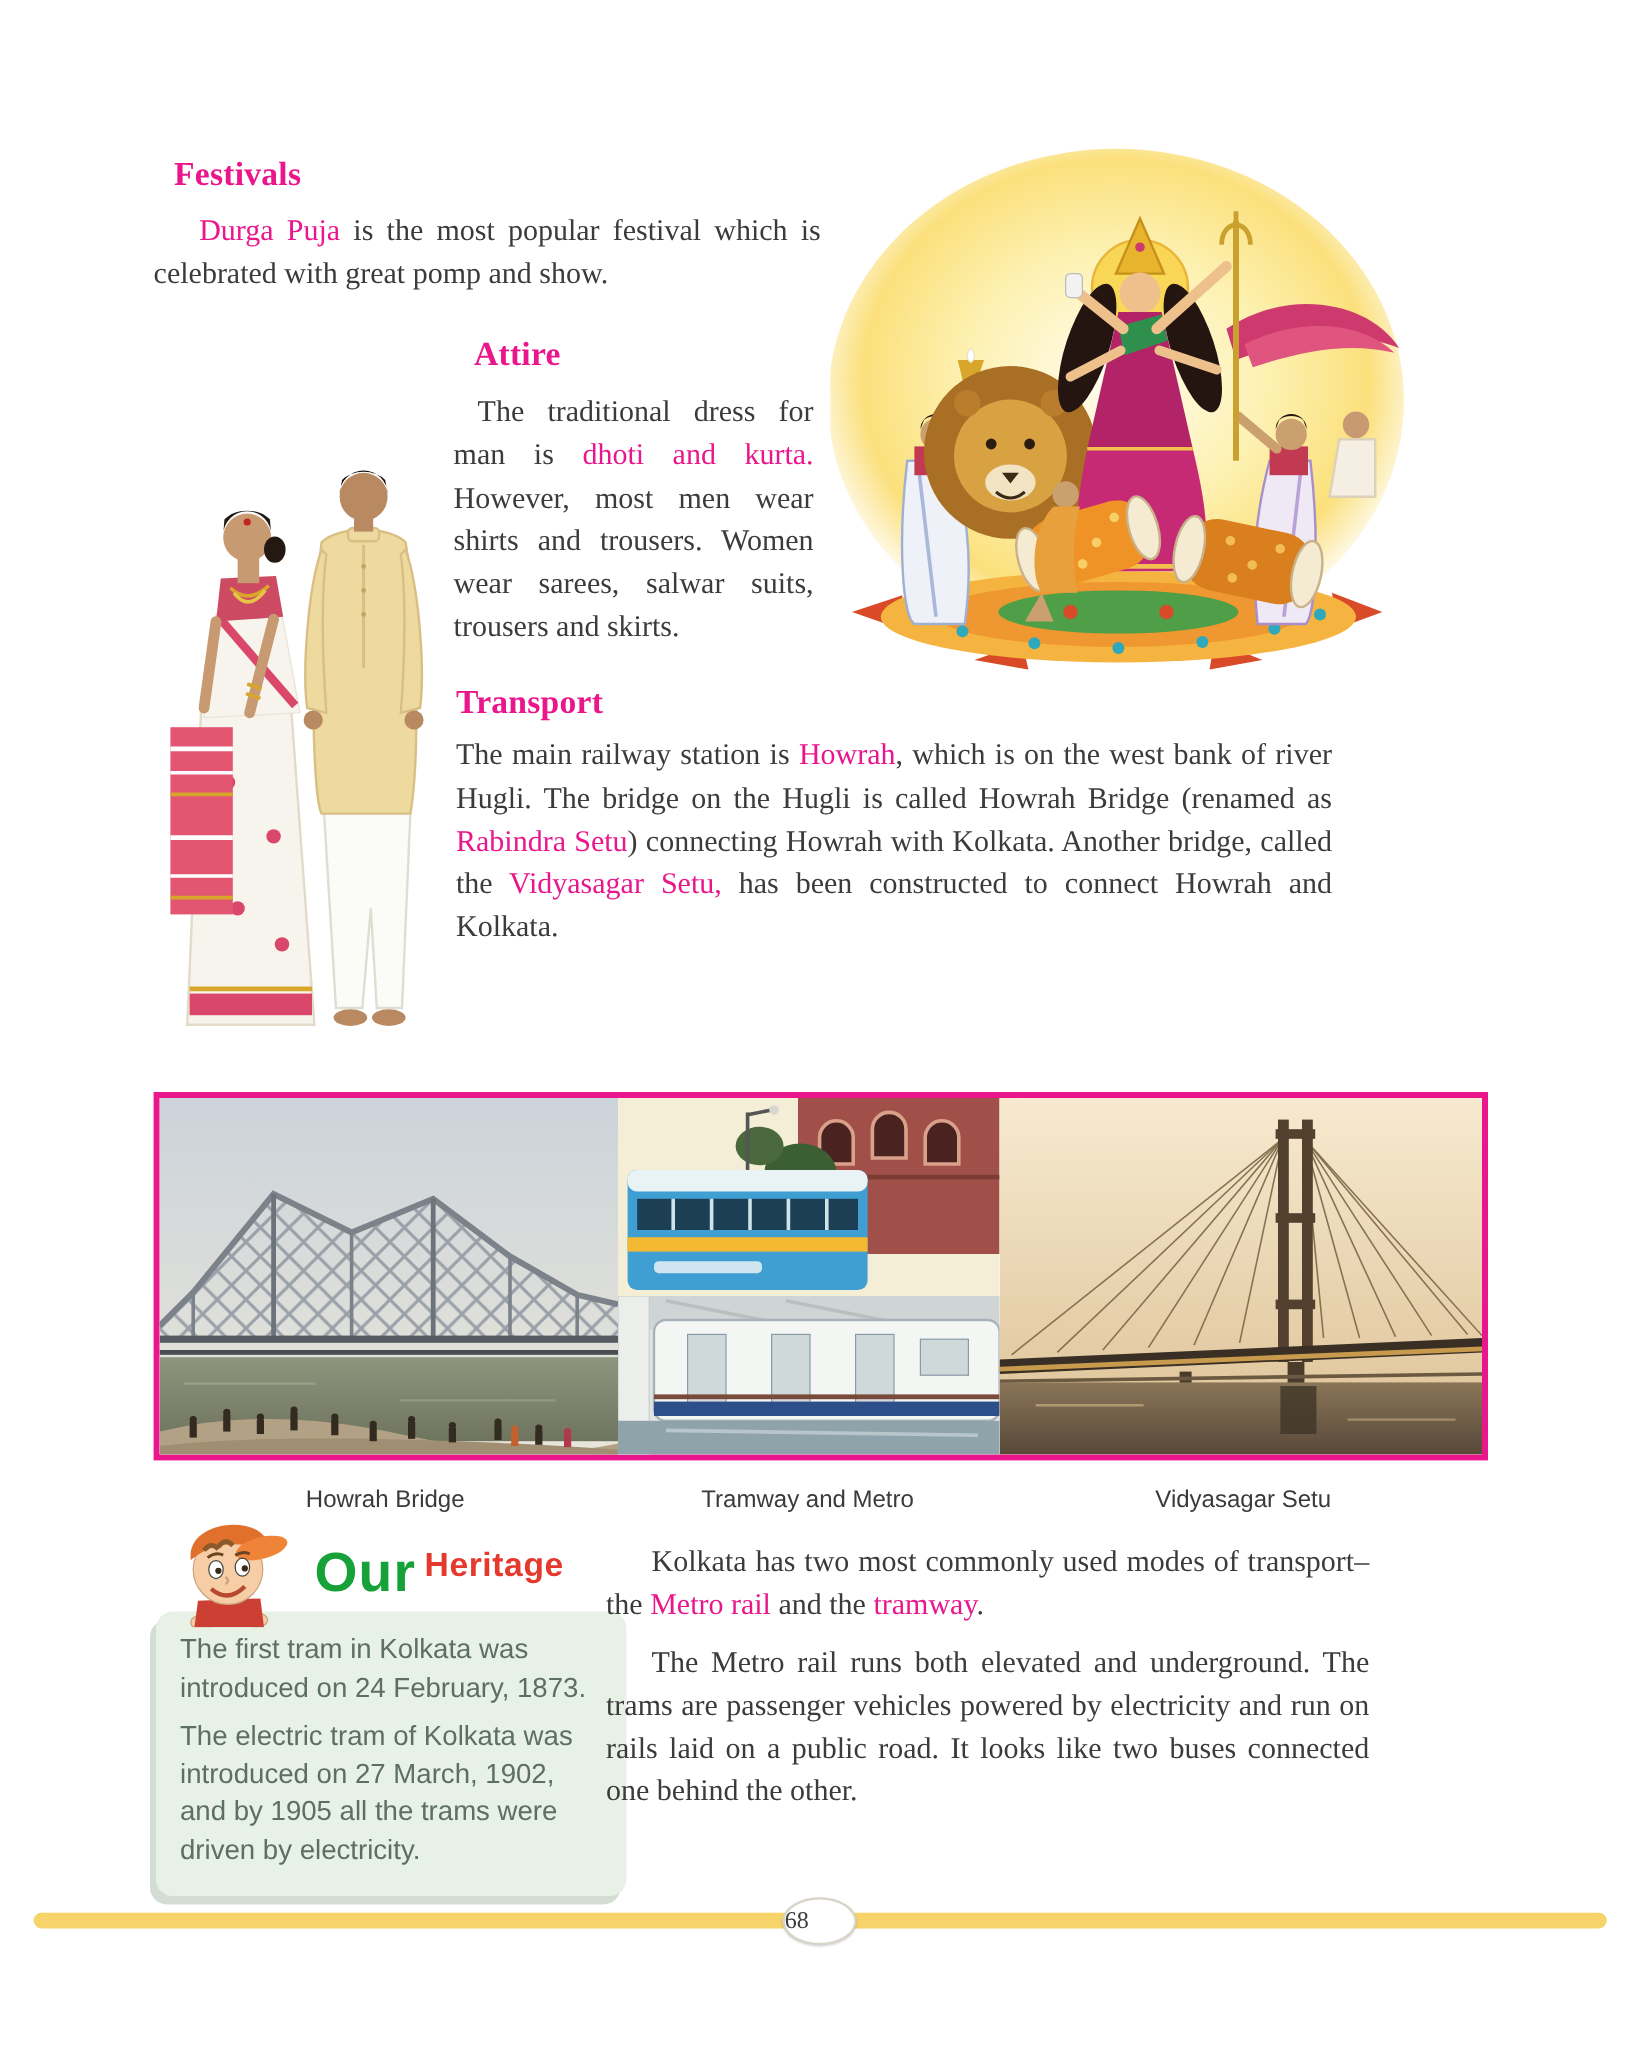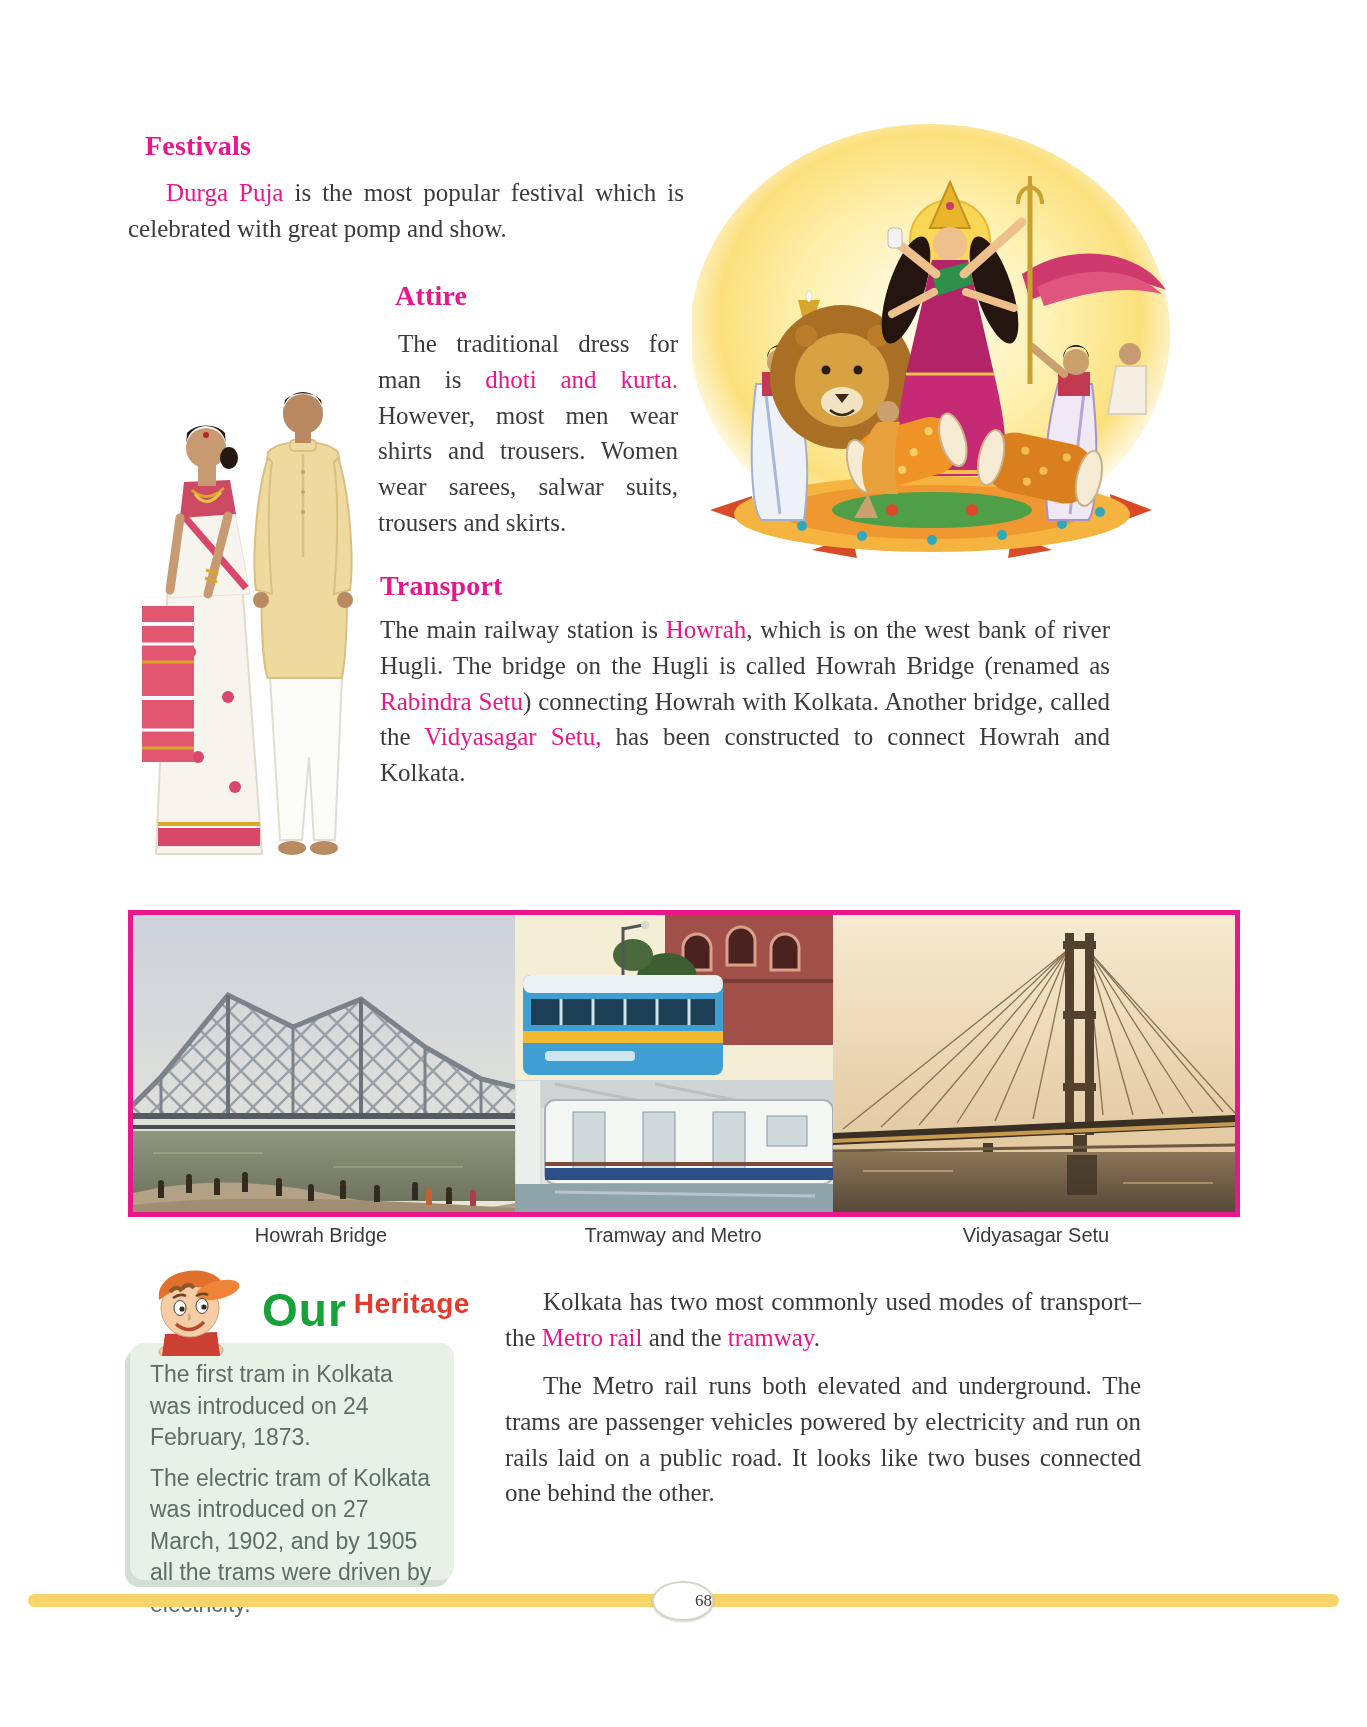--- a/index.html
+++ b/index.html
@@ -32,25 +32,26 @@
   .photo-strip{
     position:absolute;left:128px;top:910px;width:1112px;height:307px;
     border:5px solid var(--strip-border);background:#fff;display:flex;
   }
   .strip-col{height:100%;}
   .strip-col svg{display:block;}
   .captions{position:absolute;left:128px;top:1224px;width:1112px;display:flex;}
   .caption{
     font-family:"Liberation Sans",sans-serif;font-size:20px;color:#3a3a3a;
     text-align:center;
+    margin-top:15px;
   }
   .cap-1{width:386px;} .cap-2{width:318px;} .cap-3{width:408px;}
   
   .heritage-box{
-    position:absolute;left:130px;top:1343px;width:324px;height:237px;
+    position:absolute;left:130px;top:1343px;width:392px;height:237px;
     background:var(--heritage-bg);border-radius:14px;
     box-shadow:-5px 7px 0 rgba(160,180,158,.45);
     padding:16px 16px 10px 20px;
   }
   .heritage-fact{
     font-family:"Liberation Sans",sans-serif;font-size:23px;line-height:1.37;
     color:var(--heritage-text);margin-bottom:9px;
   }
   .heritage-mascot{position:absolute;left:118px;top:1248px;width:160px;height:108px;z-index:3;}
   .heritage-logo{
@@ -79,21 +80,21 @@
   }
   .book-badge .label{
     font-family:"Liberation Serif",serif;font-weight:bold;font-size:26px;color:#35322a;
   }
   .book-badge .chev{
     color:#ffffff;font-size:24px;font-weight:bold;font-family:"Liberation Sans",sans-serif;
   }
   .page-num-badge{
     position:absolute;left:652px;top:1581px;width:62px;height:40px;background:#ffffff;
     border:2px solid #d8d4c8;border-radius:50%;display:flex;align-items:center;
-    justify-content:flex-end;font-size:17px;color:#3b3b3b;z-index:2;
+    justify-content:flex-start;font-size:20px;color:#3b3b3b;z-index:2;
     box-shadow:0 1px 2px rgba(0,0,0,.18);
   }
 </style>
 </head>
 <body>
 
 <div class="page">
 
   <h2 class="heading" style="left:145px;top:130px;">Festivals</h2>
   <p class="body-para indent" style="left:128px;top:175px;width:556px;"><span class="accent">Durga Puja</span><span> is the most popular festival which is celebrated with great pomp and show.</span></p>

